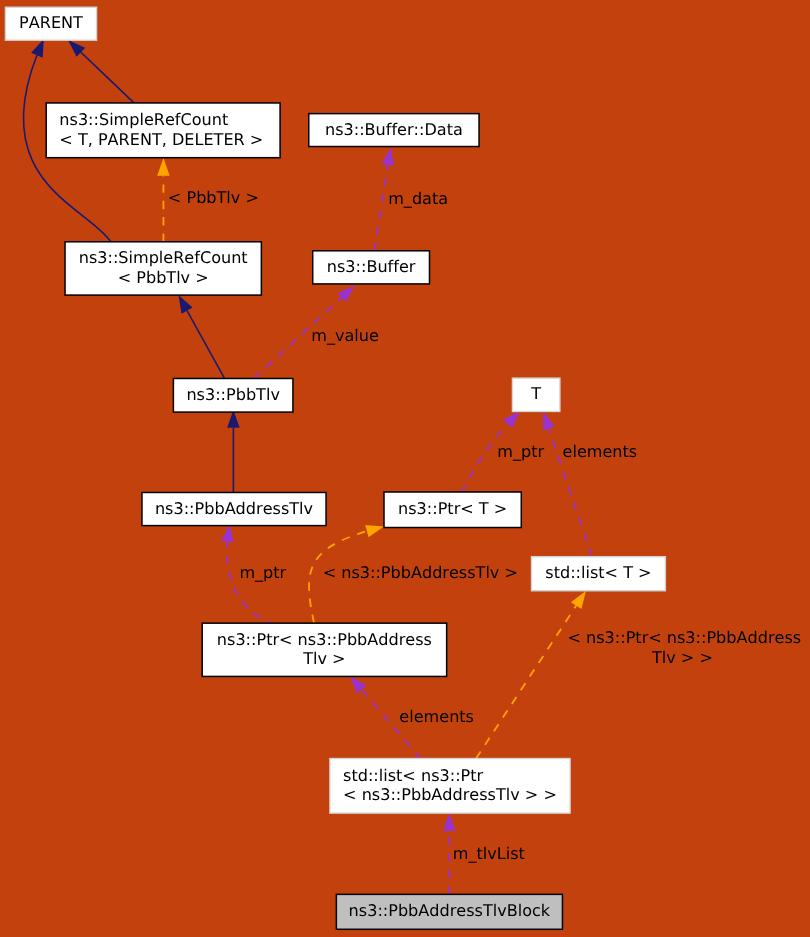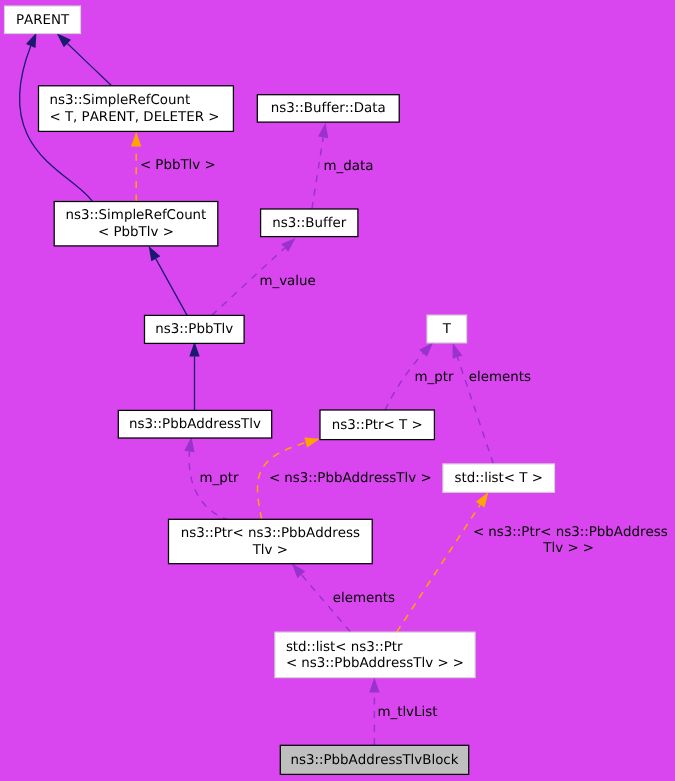--- a/index.html
+++ b/index.html
@@ -1,19 +1,19 @@
 <!DOCTYPE html>
 <html><head>
 <meta charset="utf-8">
 <title>ns3::PbbAddressTlvBlock collaboration graph</title>
 <style>
   html,body{margin:0;padding:0;background:#ffffff;}
   body{width:675px;height:781px;overflow:hidden;
        font-family:"DejaVu Sans", sans-serif;-webkit-font-smoothing:antialiased;text-rendering:geometricPrecision;}
-  #diagram{position:relative;width:675px;height:781px;background:#d946ef;}
+  #diagram{position:relative;width:675px;height:781px;background:#c2410c;}
   #gfx{position:absolute;left:0;top:0;}
   #gfx{filter:opacity(100%);}
   svg{shape-rendering:geometricPrecision;}
   text{font-family:"DejaVu Sans", sans-serif;font-variant-ligatures:none;font-kerning:none;
         font-feature-settings:"liga" 0,"kern" 0;}
   .node-label{font-size:13.4px;fill:#000000;}
   .edge-label{font-size:13.4px;fill:#000000;}
 </style>
 </head>
 <body>

